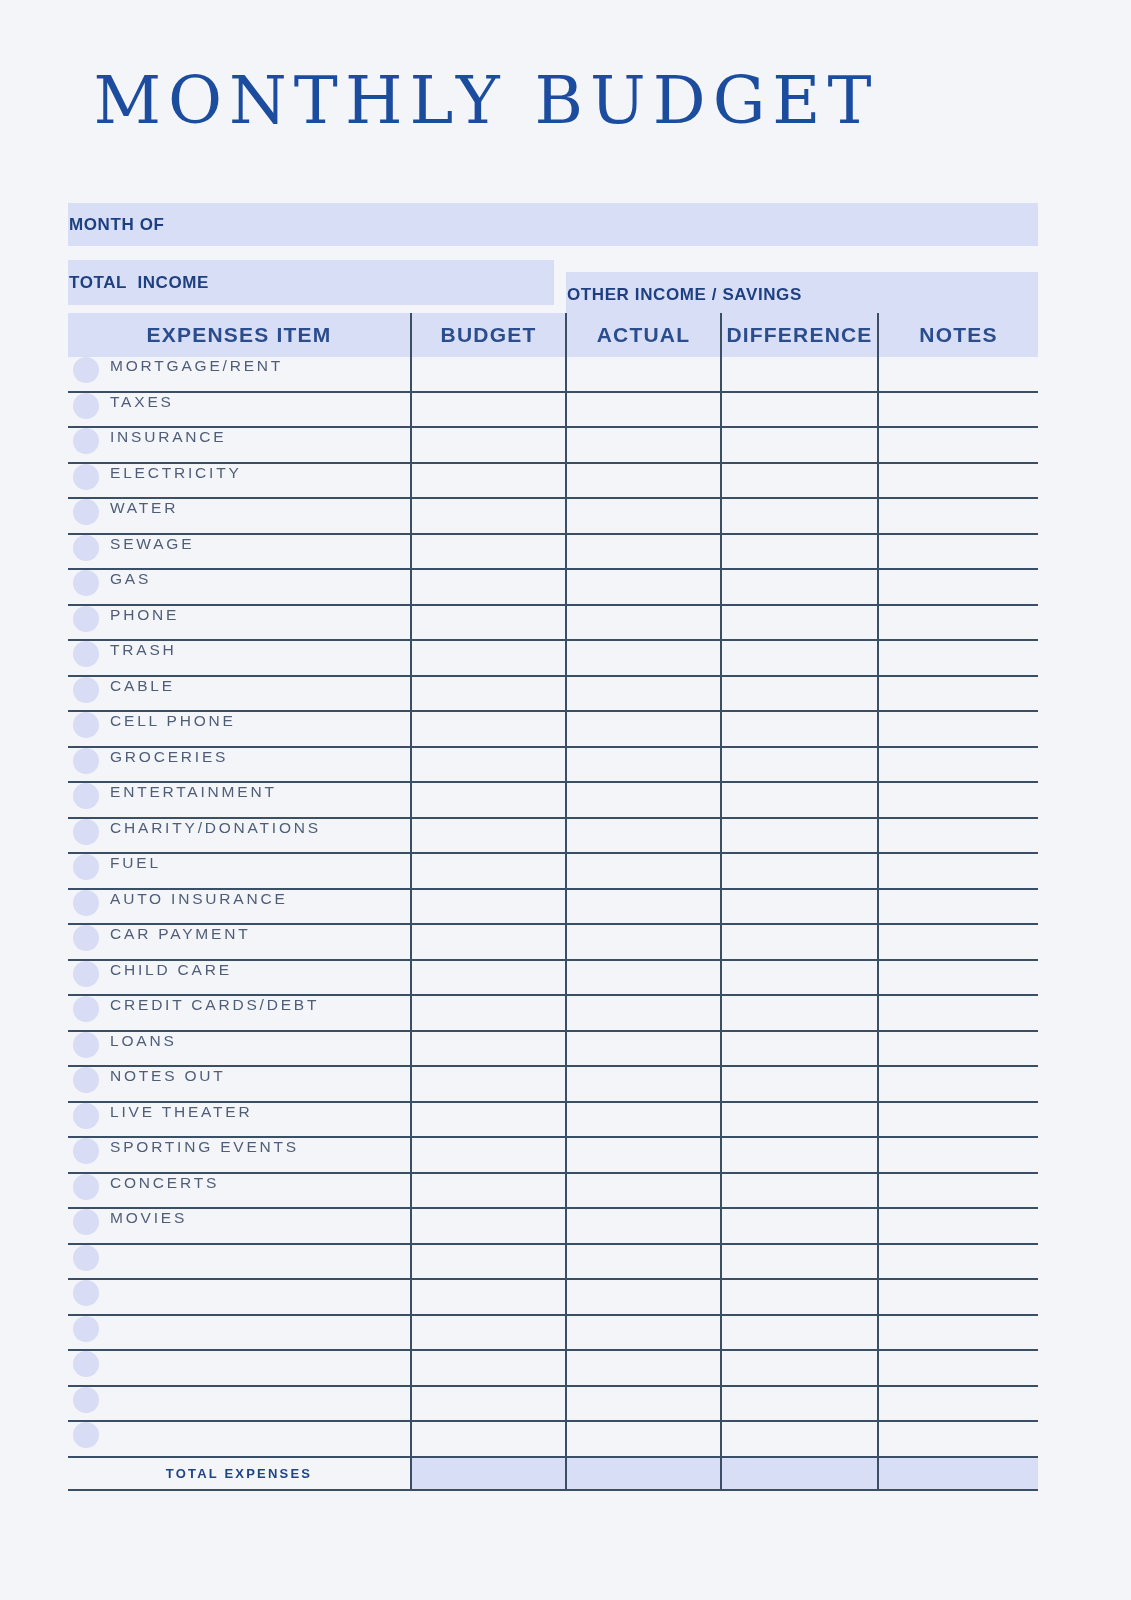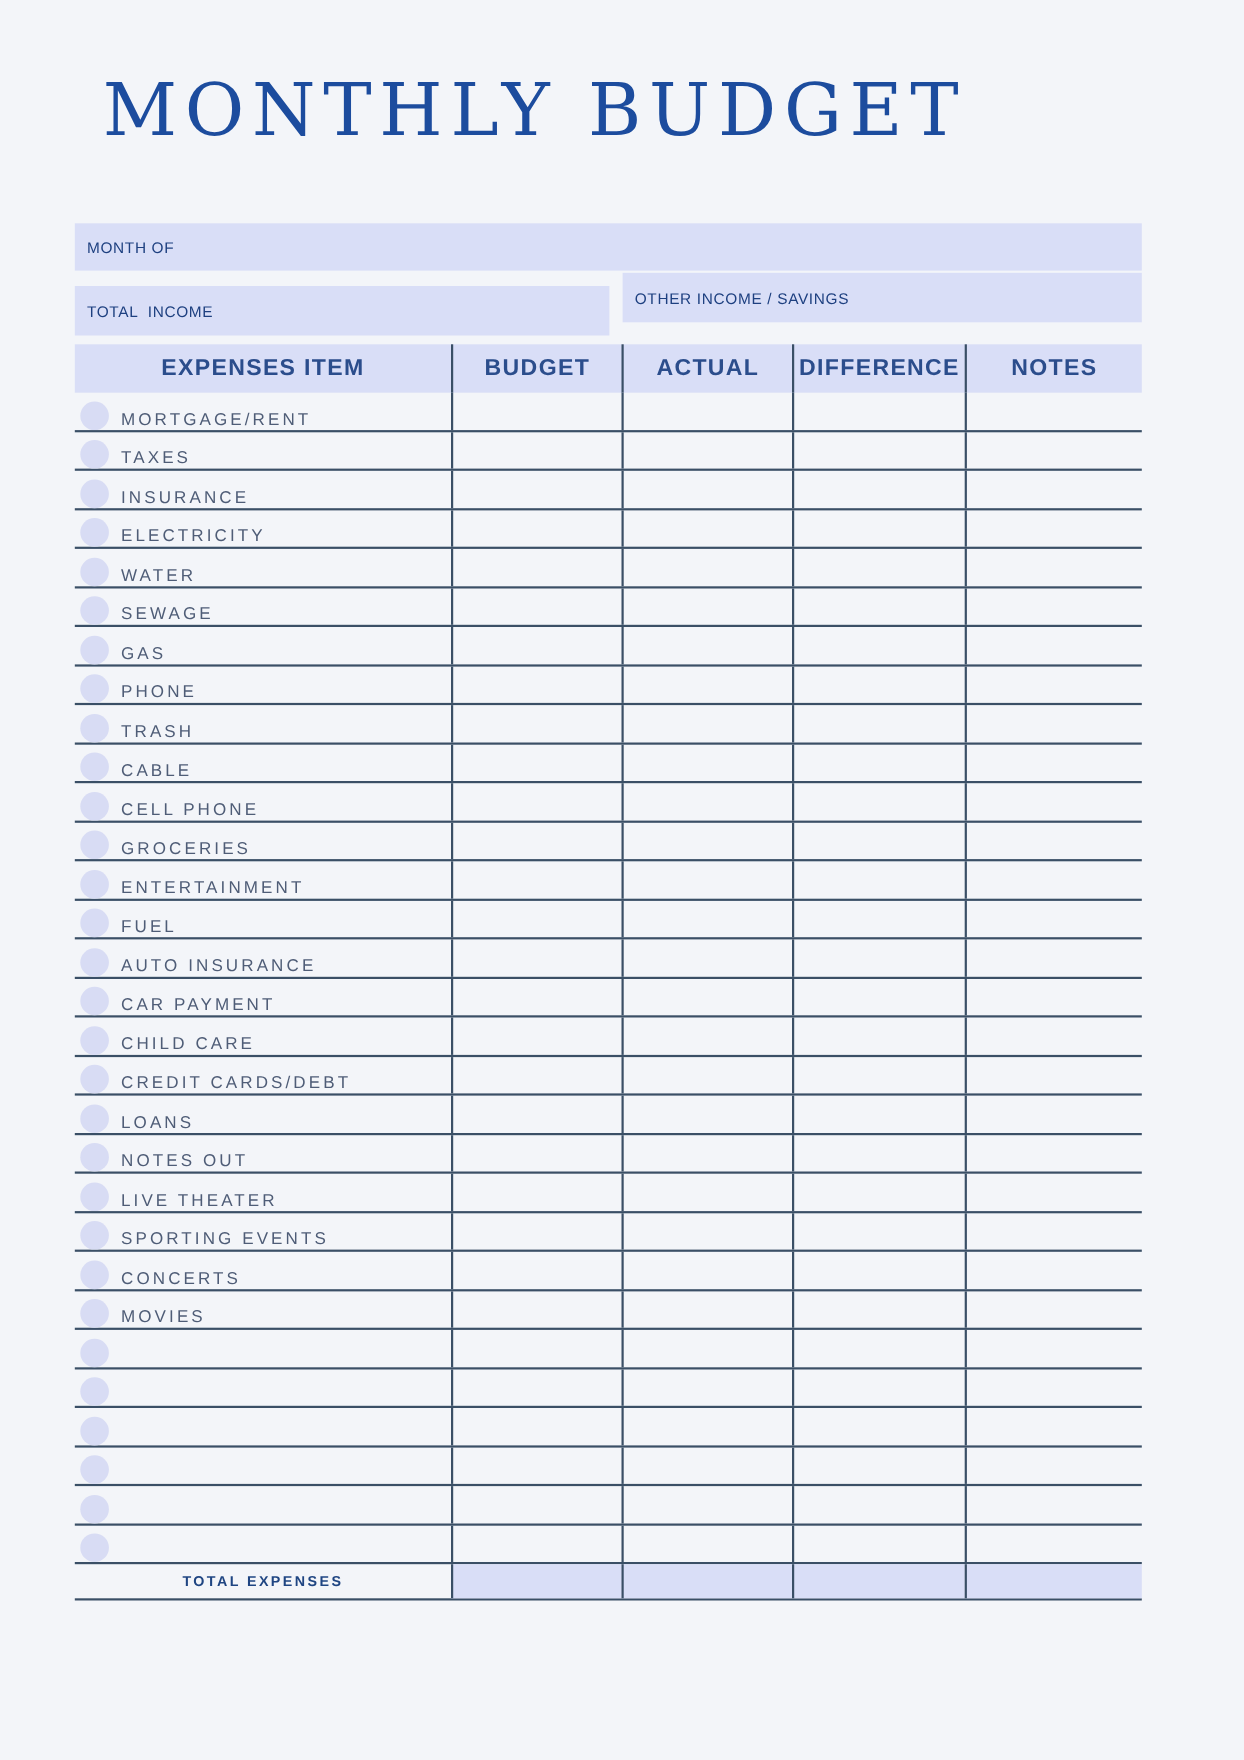--- a/index.html
+++ b/index.html
@@ -38,25 +38,25 @@
     white-space:pre;
   }
   .bar{
     position:absolute;
     background:var(--accent-fill);
     display:flex;
     align-items:center;
   }
   .bar-month{left:68px; top:203px; width:970px; height:43px;}
   .bar-income-left{left:68px; top:260px; width:486px; height:45px;}
-  .bar-income-right{left:566px; top:248px; width:472px; height:45px;}
+  .bar-income-right{left:566px; top:272px; width:472px; height:45px;}
   .bar-label{
-    padding-left:11px;
-    font-size:14px;
-    font-weight:400;
+    padding-left:1px;
+    font-size:17px;
+    font-weight:700;
     letter-spacing:0.6px;
     color:var(--field-label);
     white-space:pre;
   }
   .budget-table{
     position:absolute;
     left:68px; top:313px; width:970px;
   }
   .trow{
     display:grid;
@@ -73,21 +73,21 @@
     letter-spacing:1.2px;
     color:var(--column-header);
   }
   .row{
     height:35.5px;
     border-bottom:2px solid var(--grid-line);
   }
   .cell{height:100%;}
   .cell + .cell{border-left:2px solid var(--grid-line);}
   .item-cell{
-    display:flex; align-items:flex-end;
+    display:flex; align-items:flex-start;
   }
   .bullet{
     width:26px; height:26px;
     border-radius:50%;
     background:var(--bullet);
     margin-left:5px;
     flex:0 0 26px;
   }
   .item-label{
     margin-left:11px;
@@ -257,20 +257,30 @@
           </div>
           <div class="cell"></div>
           <div class="cell"></div>
           <div class="cell"></div>
           <div class="cell"></div>
         </div>
         <div class="trow row">
           <div class="cell item-cell">
             <span class="bullet"></span>
             <span class="item-label">ENTERTAINMENT</span>
+          </div>
+          <div class="cell"></div>
+          <div class="cell"></div>
+          <div class="cell"></div>
+          <div class="cell"></div>
+        </div>
+        <div class="trow row">
+          <div class="cell item-cell">
+            <span class="bullet"></span>
+            <span class="item-label">CHARITY/DONATIONS</span>
           </div>
           <div class="cell"></div>
           <div class="cell"></div>
           <div class="cell"></div>
           <div class="cell"></div>
         </div>
         <div class="trow row">
           <div class="cell item-cell">
             <span class="bullet"></span>
             <span class="item-label">FUEL</span>

